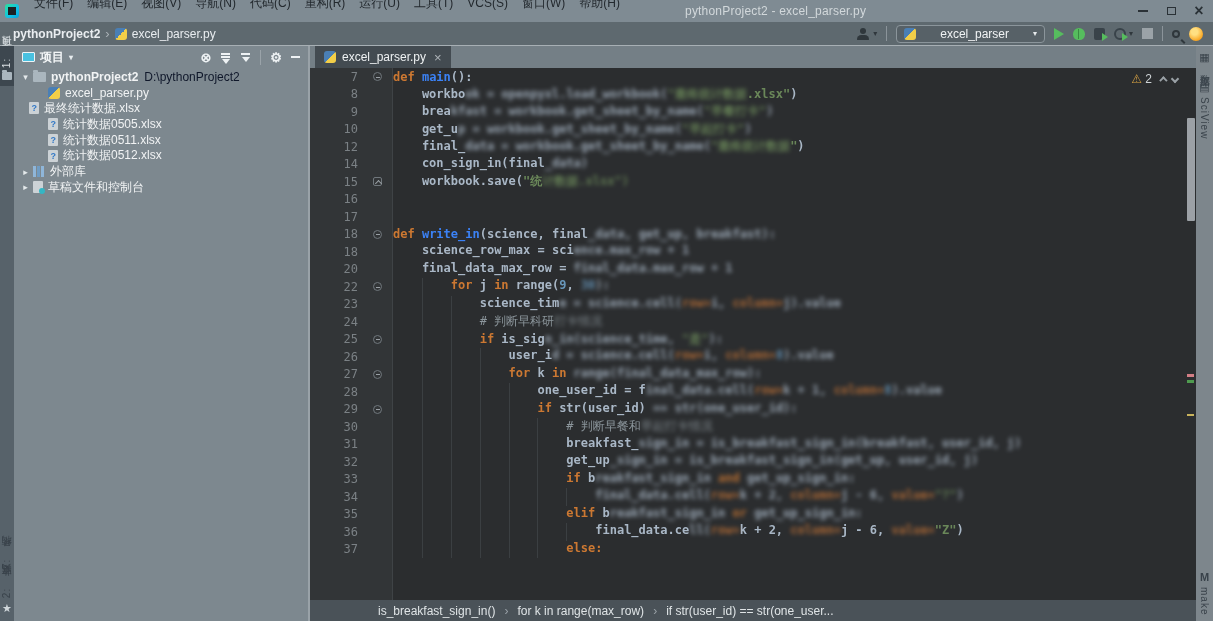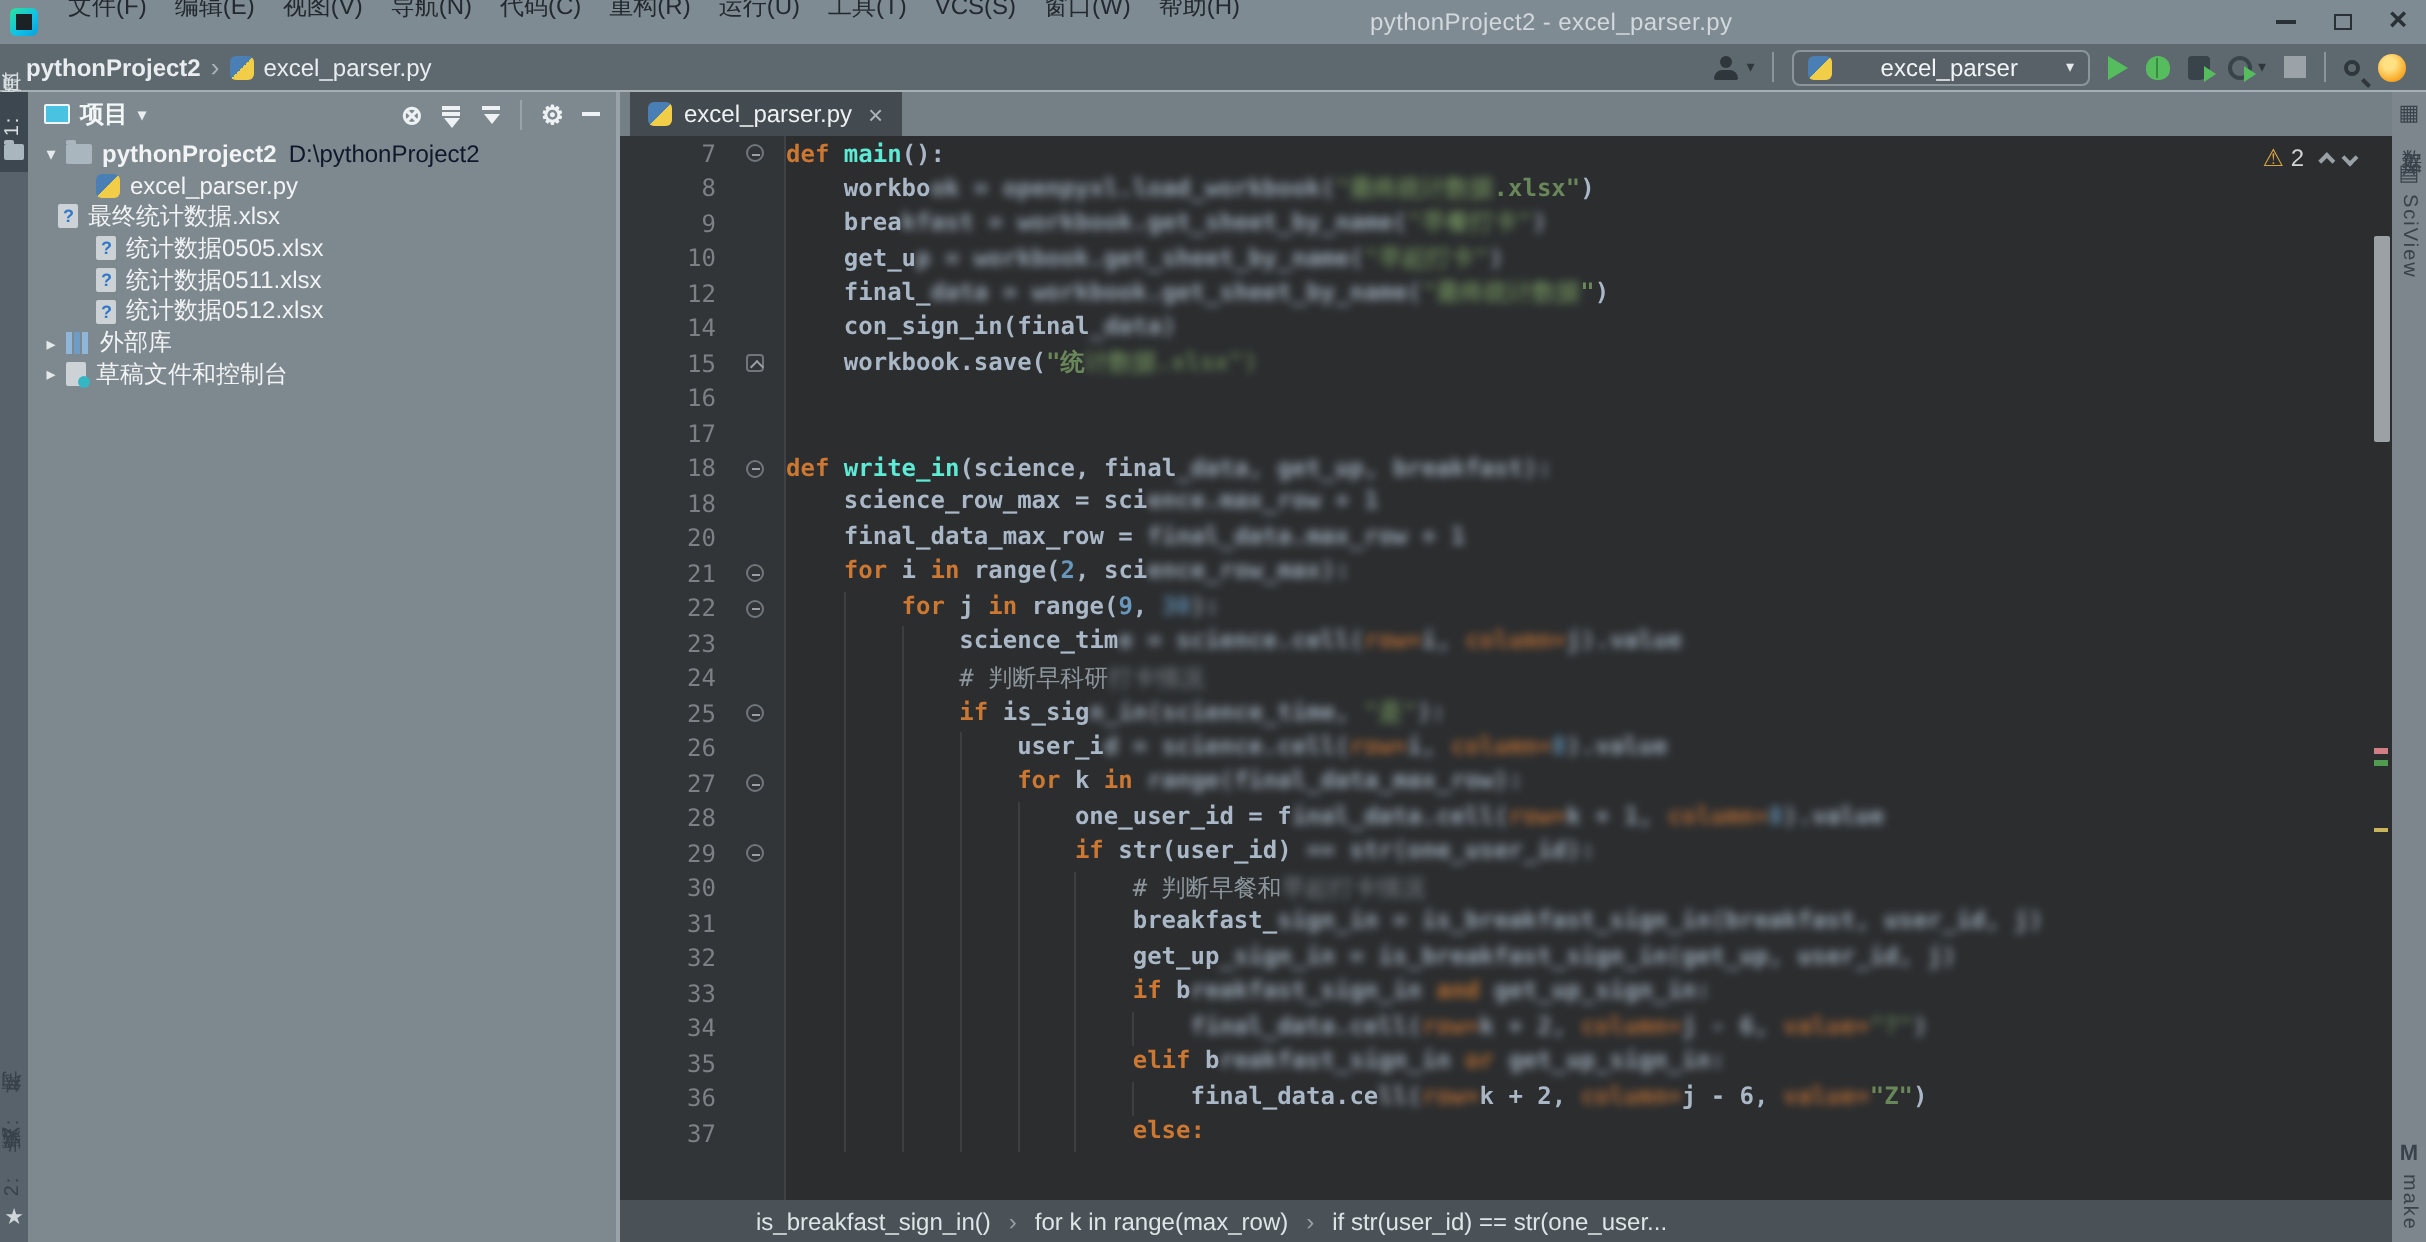--- a/index.html
+++ b/index.html
@@ -100,21 +100,21 @@
   .line { position:relative; height:17.5px; display:flex; align-items:center; }
   .lnum { width:52px; text-align:right; color:#7b8185; font-weight:400; flex:0 0 auto; padding-right:4px; }
   .fslot { width:31px; display:flex; align-items:center; justify-content:center; flex:0 0 auto; }
   .fold.circle { width:9px; height:9px; border:1px solid #70777c; border-radius:50%; position:relative; }
   .fold.circle::after { content:""; position:absolute; left:1.5px; top:3.5px; width:4px; height:1px; background:#9aa0a5; }
   .fold.up { width:9px; height:9px; border:1px solid #70777c; border-radius:2px; position:relative; }
   .fold.up::after { content:""; position:absolute; left:2px; top:3px; width:4px; height:4px; border-top:1.5px solid #9aa0a5; border-left:1.5px solid #9aa0a5; transform:rotate(45deg); }
   .ltext { white-space:pre; color:#a9b7c6; flex:1; min-width:0; }
   .ind { display:inline-block; width:4ch; height:17.5px; vertical-align:top; }
   .ind + .ind { border-left:1px solid #3b3f42; }
-  .k { color:#cc7832; } .f { color:#5eead4; } .p { color:#a9b7c6; }
+  .k { color:#cc7832; } .f { color:#3b82f6; } .p { color:#a9b7c6; }
   .s { color:#6a8759; } .n { color:#6897bb; } .c { color:#8c969c; font-weight:400; }
   .a { color:#bb6f35; }
   .b { filter:blur(2.1px); opacity:.88; }
 
   .inswidget { position:absolute; top:4px; right:18px; display:flex; align-items:center; gap:7px; font-family:"Liberation Sans",sans-serif; font-weight:400; z-index:3; }
   .warnicon { color:#d9a343; font-size:12px; }
   .warncount { color:#cfd4d7; font-size:12px; }
   .chv { width:6px; height:6px; border-left:2px solid #9aa1a6; border-bottom:2px solid #9aa1a6; }
   .chv.up { transform:rotate(135deg) translateY(-2px); }
   .chv.down { transform:rotate(-45deg); }
@@ -342,27 +342,20 @@
             <span class="lnum">18</span>
             <span class="fslot"></span>
             <span class="ltext"><span class="ind"></span><span class="p">science_row_max = sci</span><span class="p b">ence.max_row + 1</span></span>
           </div>
           <div class="line">
             <span class="lnum">20</span>
             <span class="fslot"></span>
             <span class="ltext"><span class="ind"></span><span class="p">final_data_max_row = </span><span class="p b">final_data.max_row + 1</span></span>
           </div>
           <div class="line">
-            <span class="lnum">21</span>
-            <span class="fslot">
-              <span class="fold circle"></span>
-            </span>
-            <span class="ltext"><span class="ind"></span><span class="k">for </span><span class="p">i </span><span class="k">in </span><span class="p">range(</span><span class="n">2</span><span class="p">, sci</span><span class="p b">ence_row_max):</span></span>
-          </div>
-          <div class="line">
             <span class="lnum">22</span>
             <span class="fslot">
               <span class="fold circle"></span>
             </span>
             <span class="ltext"><span class="ind"></span><span class="ind"></span><span class="k">for </span><span class="p">j </span><span class="k">in </span><span class="p">range(</span><span class="n">9</span><span class="p">, </span><span class="n b">30</span><span class="p b">):</span></span>
           </div>
           <div class="line">
             <span class="lnum">23</span>
             <span class="fslot"></span>
             <span class="ltext"><span class="ind"></span><span class="ind"></span><span class="ind"></span><span class="p">science_tim</span><span class="p b">e = science.cell(</span><span class="a b">row=</span><span class="p b">i, </span><span class="a b">column=</span><span class="p b">j).value</span></span>

